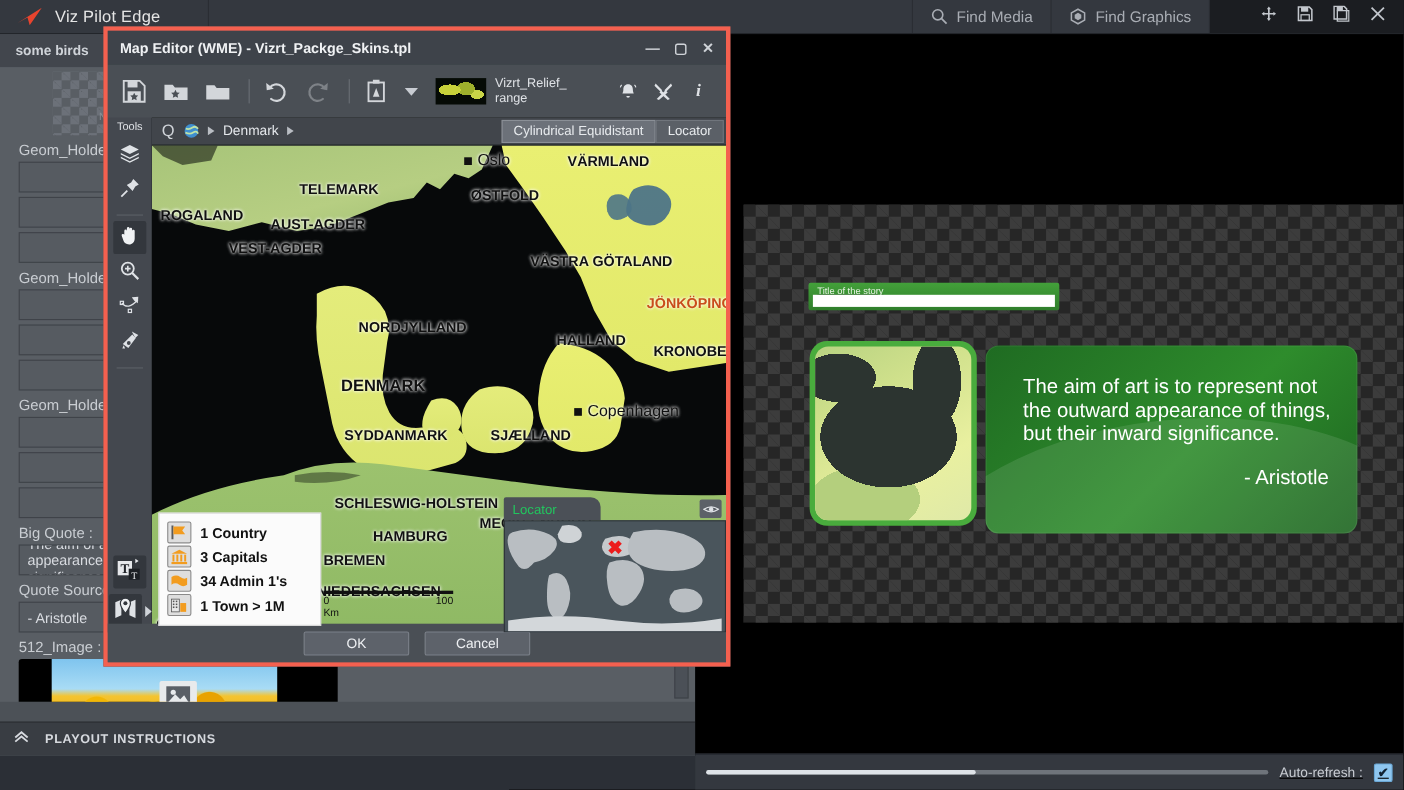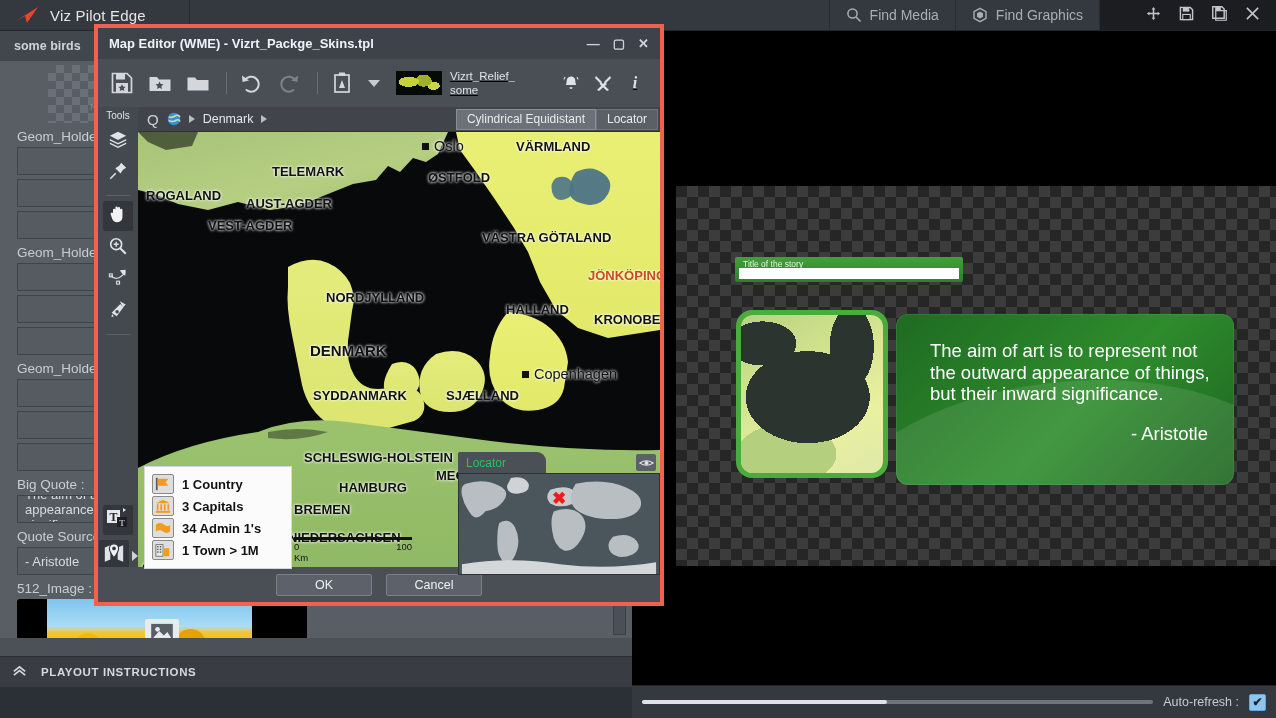--- a/index.html
+++ b/index.html
@@ -151,41 +151,41 @@
     padding:26px 22px 0 34px; font-family:"Liberation Sans", sans-serif;
   }
   .quote-source{
     position:relative; color:#fff; font-size:18.5px; text-align:right;
     padding:18px 26px 0 0;
   }
 
   .bottom-status{
     position:absolute; left:632px; bottom:0; width:644px; height:31px;
     background:#34383f; border-top:1px solid #20232a;
-    display:flex; align-items:center; gap:10px; padding:16px 10px;
+    display:flex; align-items:center; gap:10px; padding:16px 10px;text-decoration:underline;
   }
   .slider{ position:relative; flex:1 1 auto; height:4px; background:#6f747b; border-radius:2px;}
   .slider .fill{ position:absolute; left:0; top:0; height:4px; width:48%; background:#dfe3e8; border-radius:2px;}
   .status-lbl{ color:#c7cbd1; font-size:12.5px; white-space:nowrap;}
   .chk{ width:17px; height:17px; background:#8ec6ef; border:1px solid #6ba8d6; border-radius:2px;
         display:flex; align-items:center; justify-content:center; color:#123; font-size:12px; font-weight:bold;}
 
   
   .dialog{
     position:absolute; left:94px; top:24px; width:570px; height:582px;
     border:4px solid #f4604f; background:#4a4f55;
   }
   .dlg-title{
     height:31px; background:#3e434a; display:flex; align-items:center;
     padding-left:11px; color:#f0f2f4; font-size:13px; font-weight:bold;
   }
   .dlg-wctl{ margin-left:auto; display:flex; align-items:center; gap:13px; padding-right:11px; color:#cfd3d8;}
   .dlg-wctl span{ font-size:13px; line-height:1; }
   .dlg-toolbar{
-    height:48px; background:#4a4f55; display:flex; align-items:center; gap:0; padding:0 12px;text-decoration:underline;
+    height:48px; background:#4a4f55; display:flex; align-items:center; gap:0; padding:0 12px;
   }
   .tb-ic{ width:24px; height:24px; margin-right:14px; opacity:.92;}
   .tb-sep{ width:1px; height:22px; background:#6a6f76; margin:0 12px 0 2px;}
   .tb-caret{ width:0;height:0;border-left:6px solid transparent;border-right:6px solid transparent;
              border-top:7px solid #c8ccd2; margin-right:16px;}
   .relief-thumb{
     width:46px; height:24px; margin-right:8px; overflow:hidden;
     background:
       radial-gradient(ellipse 10px 5px at 28% 45%, #c7d13a 0 100%, transparent 100%),
       radial-gradient(ellipse 8px 6px at 60% 40%, #9eb02c 0 100%, transparent 100%),
@@ -481,21 +481,21 @@
         <svg viewBox="0 0 24 24" width="24" height="24">
             <rect x="5" y="4" width="14" height="17" fill="none" stroke="#dfe2e6" stroke-width="1.7"></rect>
             <rect x="9" y="1.5" width="6" height="3.5" fill="#dfe2e6"></rect>
             <path d="M9 17 l3-8 l3 8" fill="#dfe2e6"></path>
           </svg>
       </span>
       <span class="tb-caret"></span>
       <span class="relief-thumb"></span>
       <span class="relief-text">
         <span style="display:block">Vizrt_Relief_</span>
-        <span style="display:block">some</span>
+        <span style="display:block">range</span>
       </span>
       <span class="tb-right">
         <span class="ic">
           <svg viewBox="0 0 18 18" width="18" height="18">
               <path d="M9 2.5 c3 0 4.3 2.2 4.3 4.6 0 2.7 1 4 1 4 H3.7 s1-1.3 1-4 C4.7 4.7 6 2.5 9 2.5 Z" fill="#dfe2e6"></path>
               <path d="M7.4 13.3 a1.6 1.6 0 0 0 3.2 0" fill="#dfe2e6"></path>
               <path d="M3.2 3.2 q-1 1 -1.2 2.3" fill="none" stroke="#dfe2e6" stroke-width="1.1"></path>
               <path d="M14.8 3.2 q1 1 1.2 2.3" fill="none" stroke="#dfe2e6" stroke-width="1.1"></path>
             </svg>
         </span>

